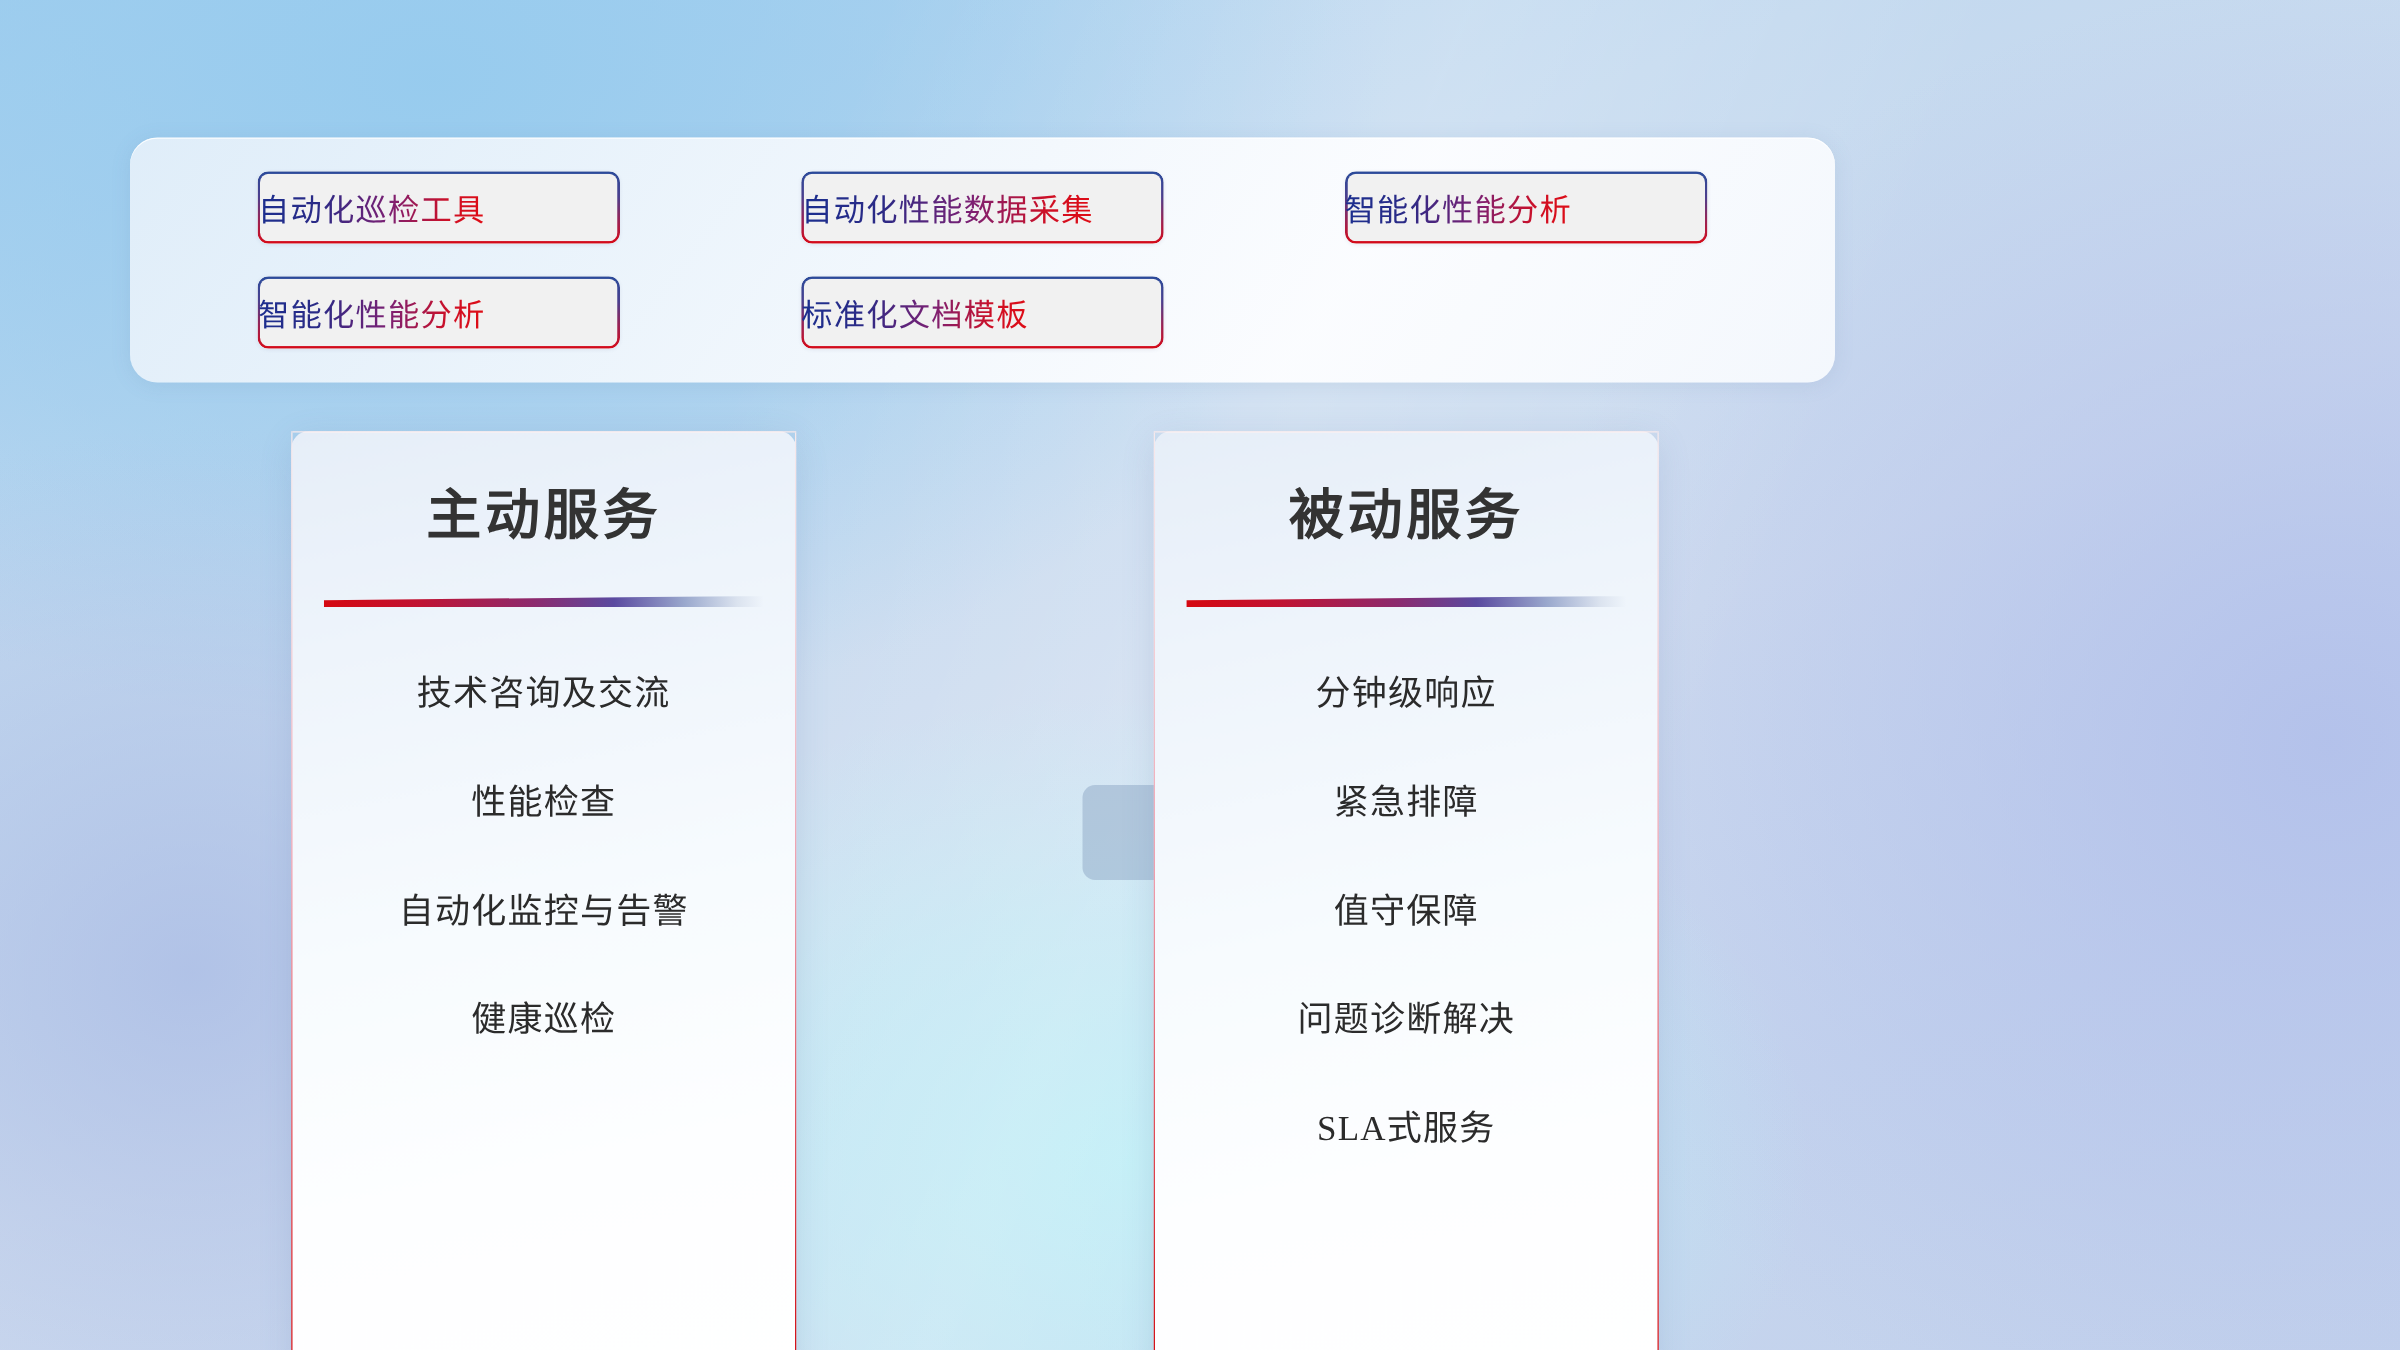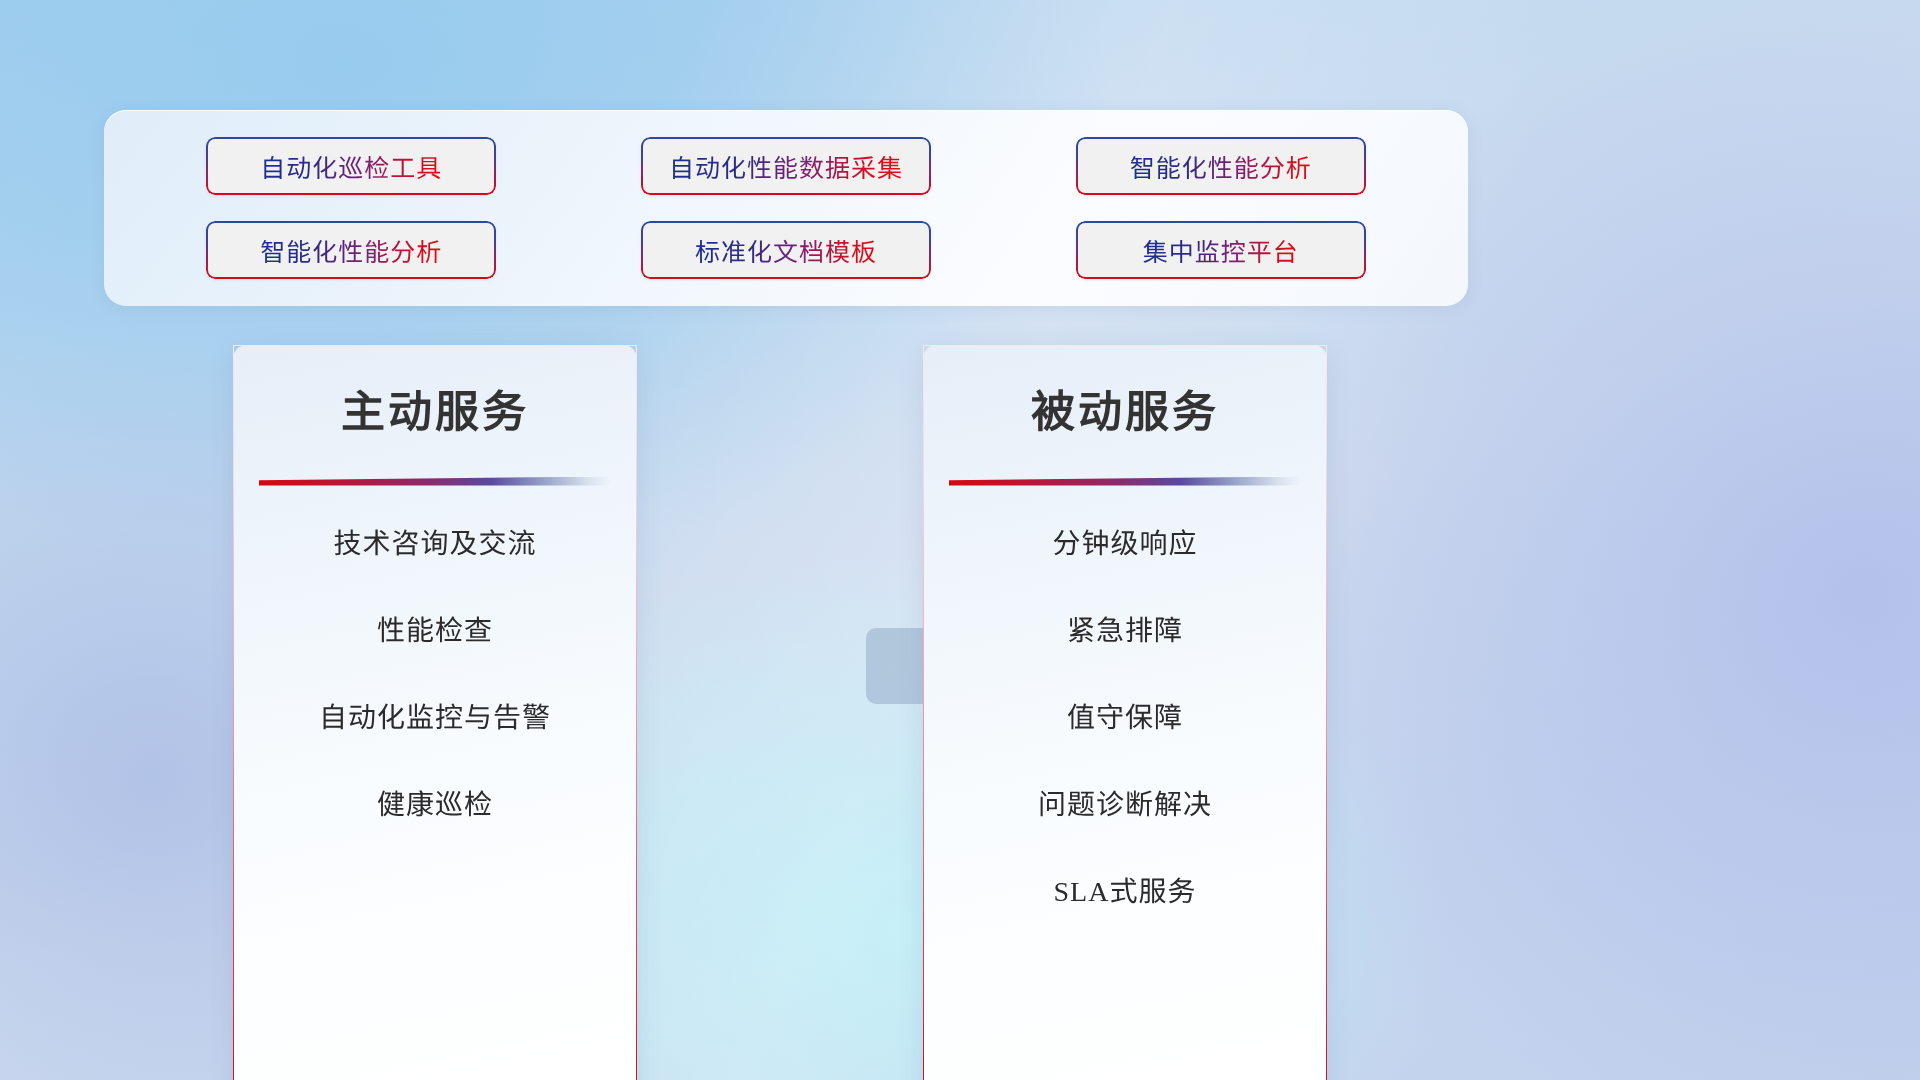--- a/index.html
+++ b/index.html
@@ -53,21 +53,21 @@
     box-sizing: border-box;
   }
   .pill {
     position: relative;
     width: 290px;
     height: 58px;
     border-radius: 9px;
     background: #f1f1f1;
     display: flex;
     align-items: center;
-    justify-content: center;
+    justify-content: flex-start;
     box-sizing: border-box;
     box-shadow: 0 1px 3px rgba(80,100,140,0.10);
   }
   .pill::before {
     content: "";
     position: absolute;
     inset: 0;
     border-radius: 9px;
     padding: 2px;
     background: linear-gradient(180deg, #2a4b9b 0%, #4b3f8e 35%, #9e2050 70%, #d60a18 100%);
@@ -119,21 +119,21 @@
   .card-divider {
     width: 352px;
     height: 9px;
     margin: 28px auto 0 auto;
     clip-path: polygon(0% 42%, 100% 0%, 100% 100%, 0% 100%);
     background: linear-gradient(90deg, #d50811 0%, #c01333 22%, #8c2a6e 48%, #5a4aa0 66%, #9aa8cd 82%, #dbe3ef 94%, rgba(232,238,246,0) 100%);
   }
   .card-list {
     list-style: none;
     margin: 0;
-    padding: 44px 0 0 0;
+    padding: 56px 0 0 0;
     text-align: center;
   }
   .card-list li {
     font-size: 28px;
     color: #2b2b2b;
     letter-spacing: 1px;
     line-height: 1;
     margin-bottom: 59px;
   }
   .card-list li:last-child { margin-bottom: 16px; }
@@ -171,23 +171,20 @@
   </div>
 
   <div class="pill">
     <span class="pill-label">智能化性能分析</span>
   </div>
 
   <div class="pill">
     <span class="pill-label">标准化文档模板</span>
   </div>
 
-  <div class="pill">
-    <span class="pill-label">集中监控平台</span>
-  </div>
 
 </section>
 
 <section class="service-card" id="card-active">
   <h2 class="card-title">主动服务</h2>
   <div class="card-divider"></div>
   <ul class="card-list">
     <li>技术咨询及交流</li>
     <li>性能检查</li>
     <li>自动化监控与告警</li>

